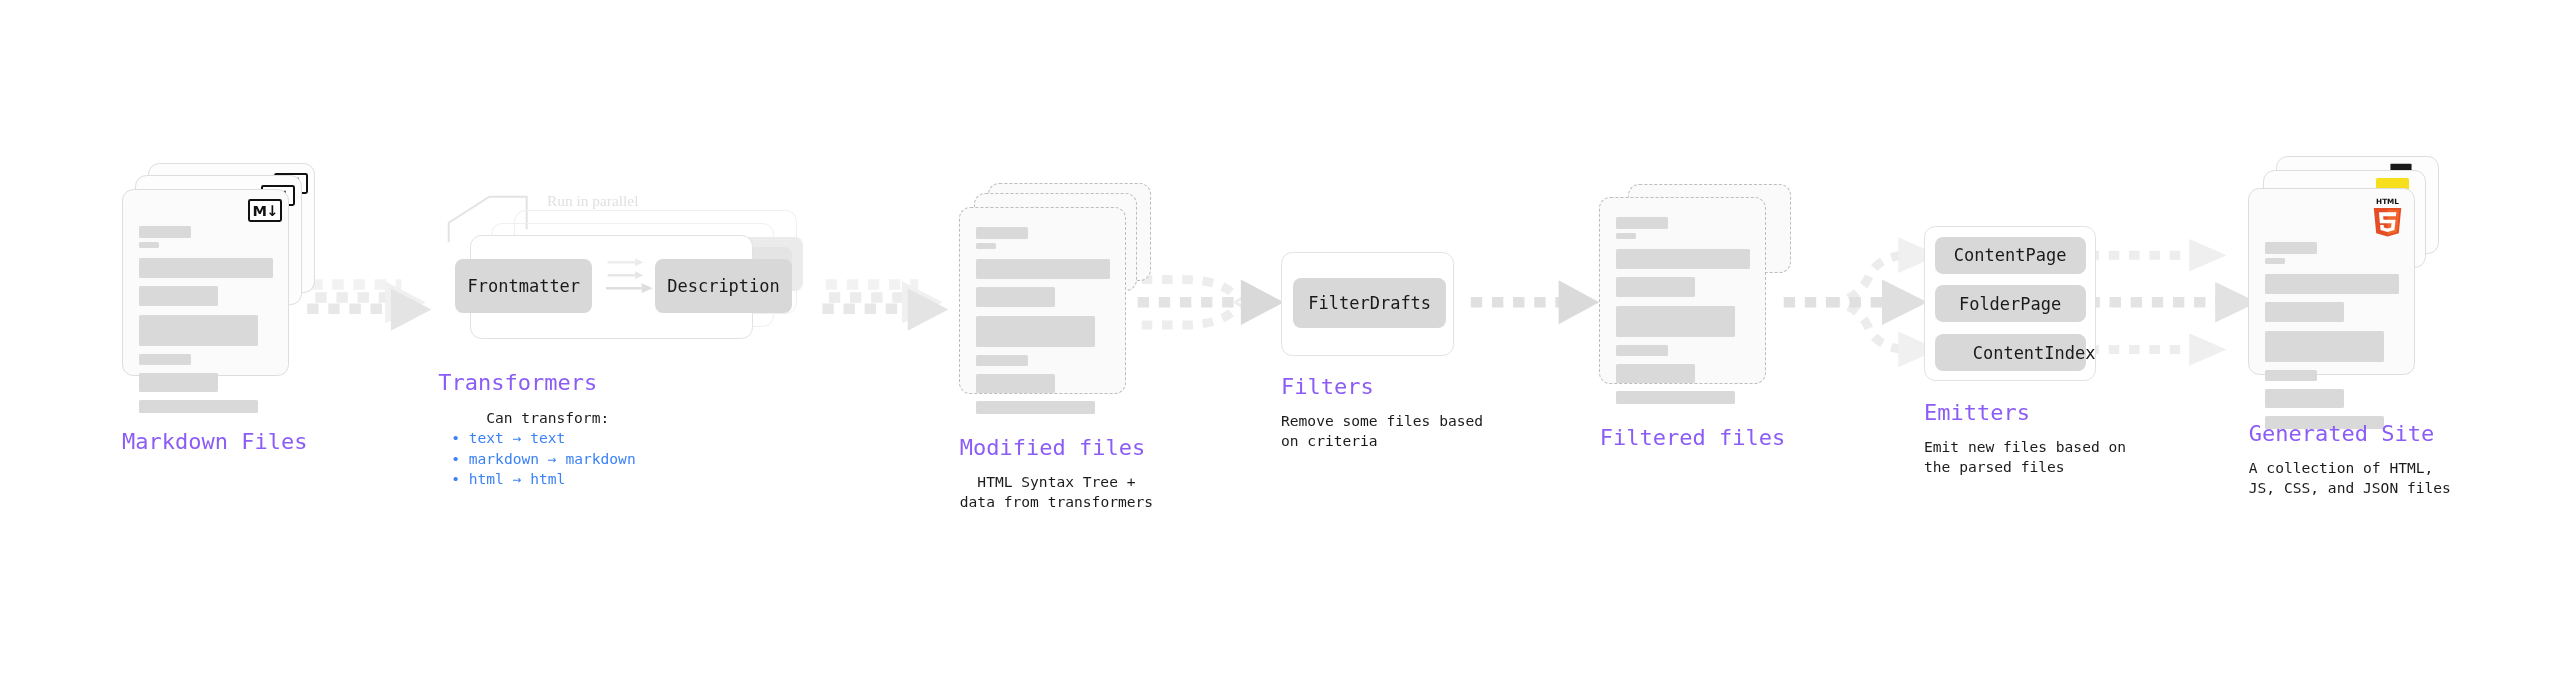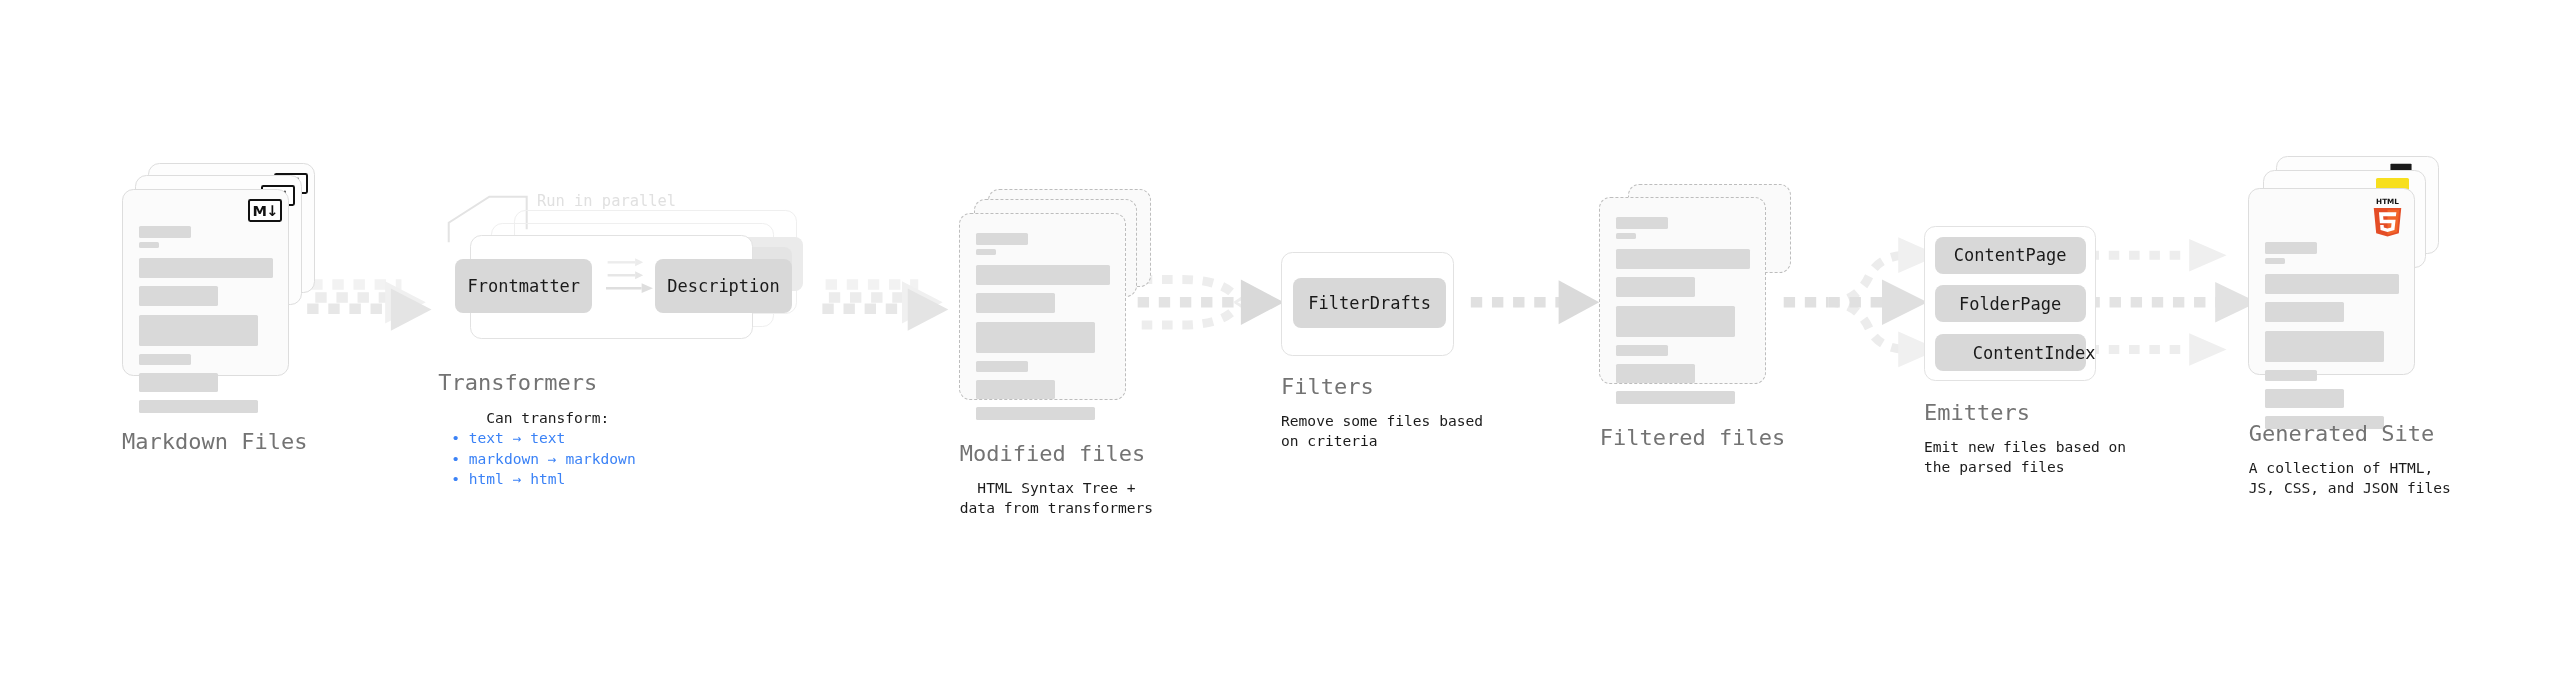--- a/index.html
+++ b/index.html
@@ -70,21 +70,21 @@
     box-sizing:border-box;
     white-space:nowrap;
   }
   .pill.ghost{background:#ebebeb;color:transparent;}
   .pill.ghost2{background:#e4e4e4;color:transparent;}
 
   
   .title{
     position:absolute;
     font-size:22px;
-    color:#737373;
+    color:#8b5cf6;
     white-space:nowrap;
     letter-spacing:0px;
   }
   .subtitle{
     position:absolute;
     font-size:14.6px;
     line-height:20.3px;
     color:#1b1b1b;
     white-space:pre;
   }
@@ -187,21 +187,21 @@
       </div>
     </div>
     <div class="title" style="left:0px;top:266px;text-align:right;">Markdown Files</div>
   </div>
 
   <div class="node" style="left:439px;top:187px;">
 
     <svg width="341" height="65" style="position:absolute;left:0px;top:0px;" viewBox="0 0 420 80">
       <path d="M12 68 L12 44 L62 12 L108 12 L108 52" fill="none" stroke="#e3e3e3" stroke-width="2.5"></path>
     </svg>
-    <div class="parallel-label" style="left:98px;top:4.9px;">Run in parallel</div>
+    <div class="parallel-label" style="left:108px;top:4.9px;font-family:Liberation Serif, serif;">Run in parallel</div>
 
     <div class="groupbox ghost" style="left:75px;top:23px;width:283px;height:104px;"></div>
     <div class="groupbox ghost" style="left:52px;top:36px;width:283px;height:104px;"></div>
 
     <div class="pill ghost" style="left:99px;top:50px;width:104px;height:54px;"></div>
     <div class="pill ghost2" style="left:88px;top:60px;width:104px;height:54px;"></div>
     <div class="pill ghost" style="left:252px;top:50px;width:112px;height:54px;"></div>
     <div class="pill ghost2" style="left:241px;top:60px;width:112px;height:54px;"></div>
 
     <div class="groupbox" style="left:31px;top:48px;width:283px;height:104px;"></div>
@@ -218,21 +218,21 @@
     <div class="pill" style="left:16.3px;top:72px;width:137px;height:54px;">Frontmatter</div>
     <div class="pill" style="left:216px;top:72px;width:137px;height:54px;">Description</div>
 
     <div class="title" style="left:-0.8px;top:183px;">Transformers</div>
     <div class="subtitle" style="left:-0.8px;top:221px;margin-left:48px;">Can transform:</div>
     <div class="bullets" style="left:12.2px;top:241px;">• text → text</div>
     <div class="bullets" style="left:12.2px;top:262px;">• markdown → markdown</div>
     <div class="bullets" style="left:12.2px;top:282px;">• html → html</div>
   </div>
 
-  <div class="node" style="left:959px;top:179px;text-align:center;">
+  <div class="node" style="left:959px;top:173px;text-align:center;">
     <div class="doc-stack" style="width:203px;height:268px;position:relative;">
       <div class="doc-card dashed" style="left:29px;top:9.8px;width:163px;height:98px;"></div>
       <div class="doc-card dashed" style="left:14.6px;top:19.5px;width:163px;height:98px;"></div>
       <div class="doc-card dashed" style="left:0px;top:34px;width:167px;height:187px;"></div>
       <div class="doc-lines" style="left:17px;top:54px;width:134px;">
         <div class="doc-line" style="width:52px;height:12.2px;margin-bottom:4.1px;"></div>
         <div class="doc-line" style="width:19.5px;height:5.7px;margin-bottom:9.8px;"></div>
         <div class="doc-line" style="width:134px;height:20.3px;margin-bottom:8.1px;"></div>
         <div class="doc-line" style="width:79px;height:20.3px;margin-bottom:8.1px;"></div>
         <div class="doc-line" style="width:119px;height:31px;margin-bottom:8.1px;"></div>

